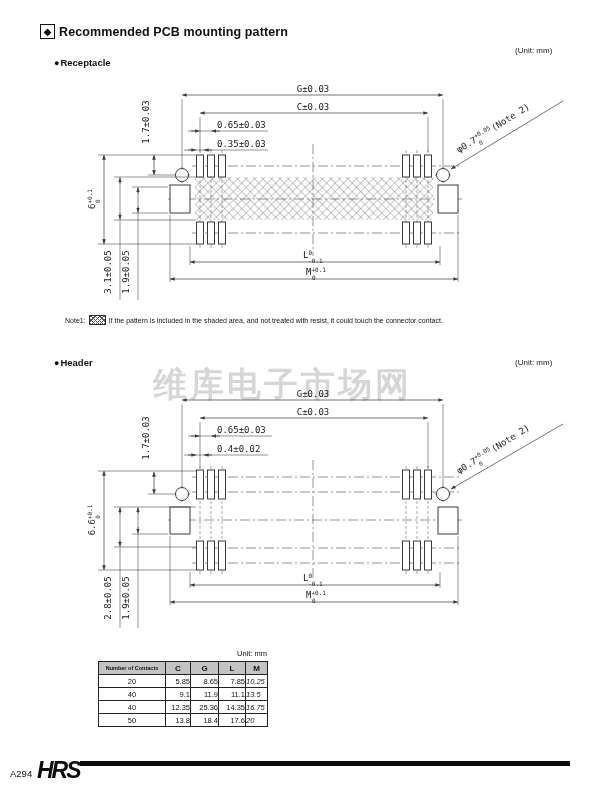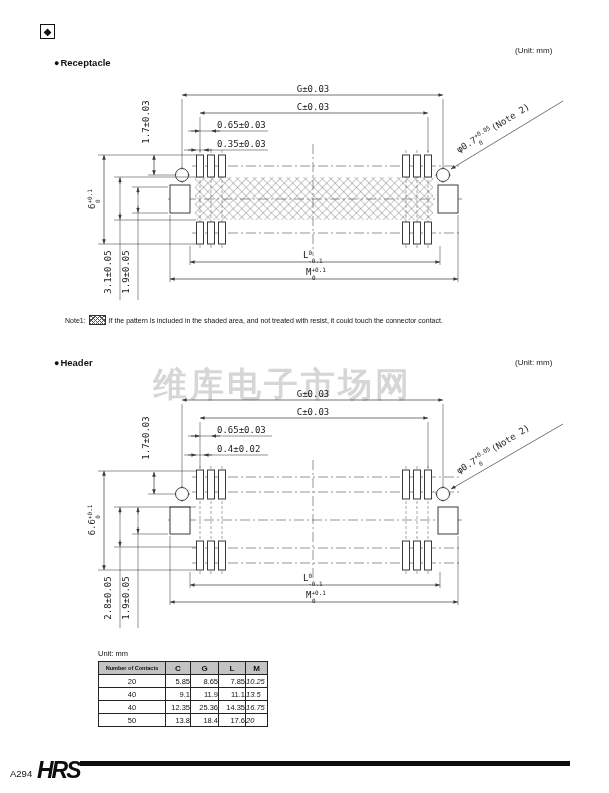--- a/index.html
+++ b/index.html
@@ -33,21 +33,21 @@
   .note1{
     position:absolute;left:65px;top:315px;font-size:7px;color:#111;
     display:flex;align-items:center;gap:3px;white-space:nowrap;
   }
   .hatch-chip{
     display:inline-block;width:15px;height:8px;border:1px solid #333;
     background:
       repeating-linear-gradient(45deg,#555 0 0.8px,transparent 0.8px 3px),
       repeating-linear-gradient(-45deg,#555 0 0.8px,transparent 0.8px 3px);
   }
-  .tbl-caption{position:absolute;left:98px;top:649px;width:169px;font-size:7.5px;}
+  .tbl-caption{position:absolute;left:98px;top:649px;width:169px;text-align:right;font-size:7.5px;}
   table.spec{
     position:absolute;left:98px;top:661px;border-collapse:collapse;
     font-size:7.5px;table-layout:fixed;
   }
   table.spec th,table.spec td{border:1px solid #222;height:12px;padding:0;}
   table.spec th{background:#c3c3c3;font-weight:bold;font-size:8px;}
   table.spec th.contacts-h{font-size:5.5px;font-weight:bold;}
   td.cc{text-align:center;}
   td.rr{text-align:right;padding-right:3px;}
   td.ll{text-align:left;padding-left:3px;font-style:italic;}
@@ -57,20 +57,21 @@
 </style>
 </head>
 <body>
 
 <div class="page">
 
   <div class="title-row">
     <span class="diamond-box">
         <span>◆</span>
       </span>
+    <h1 class="page-title">Recommended PCB mounting pattern</h1>
   </div>
 
   <div class="unit-note" style="left:515px;top:46px;">(Unit: mm)</div>
 
   <div class="sec-label" style="left:54px;top:57px;">
     <span class="bullet">●</span>
     <span>Receptacle</span>
   </div>
 
   <div class="watermark">维库电子市场网</div>

